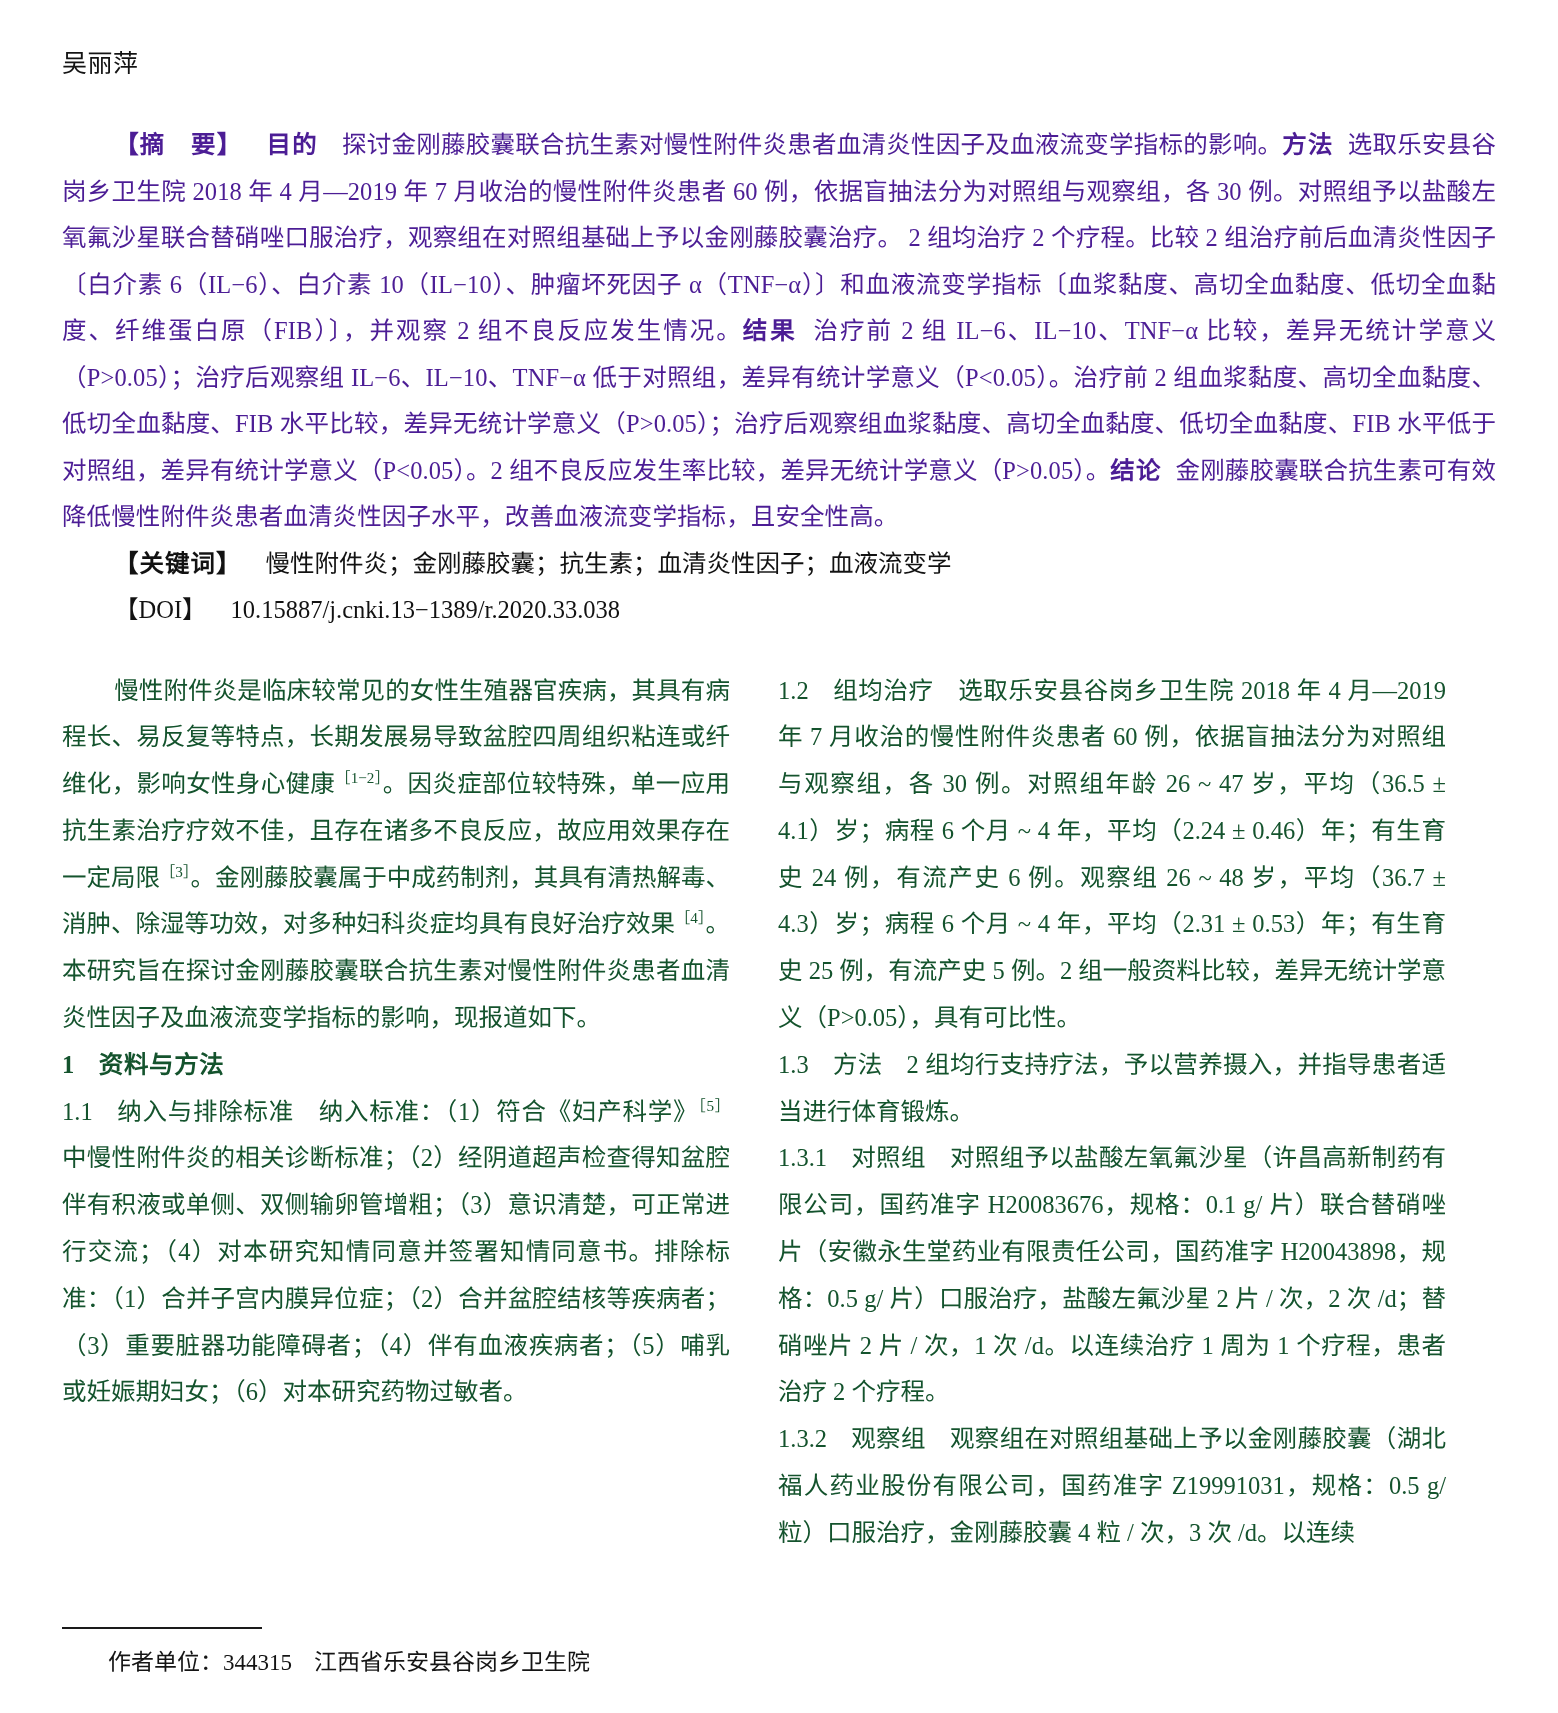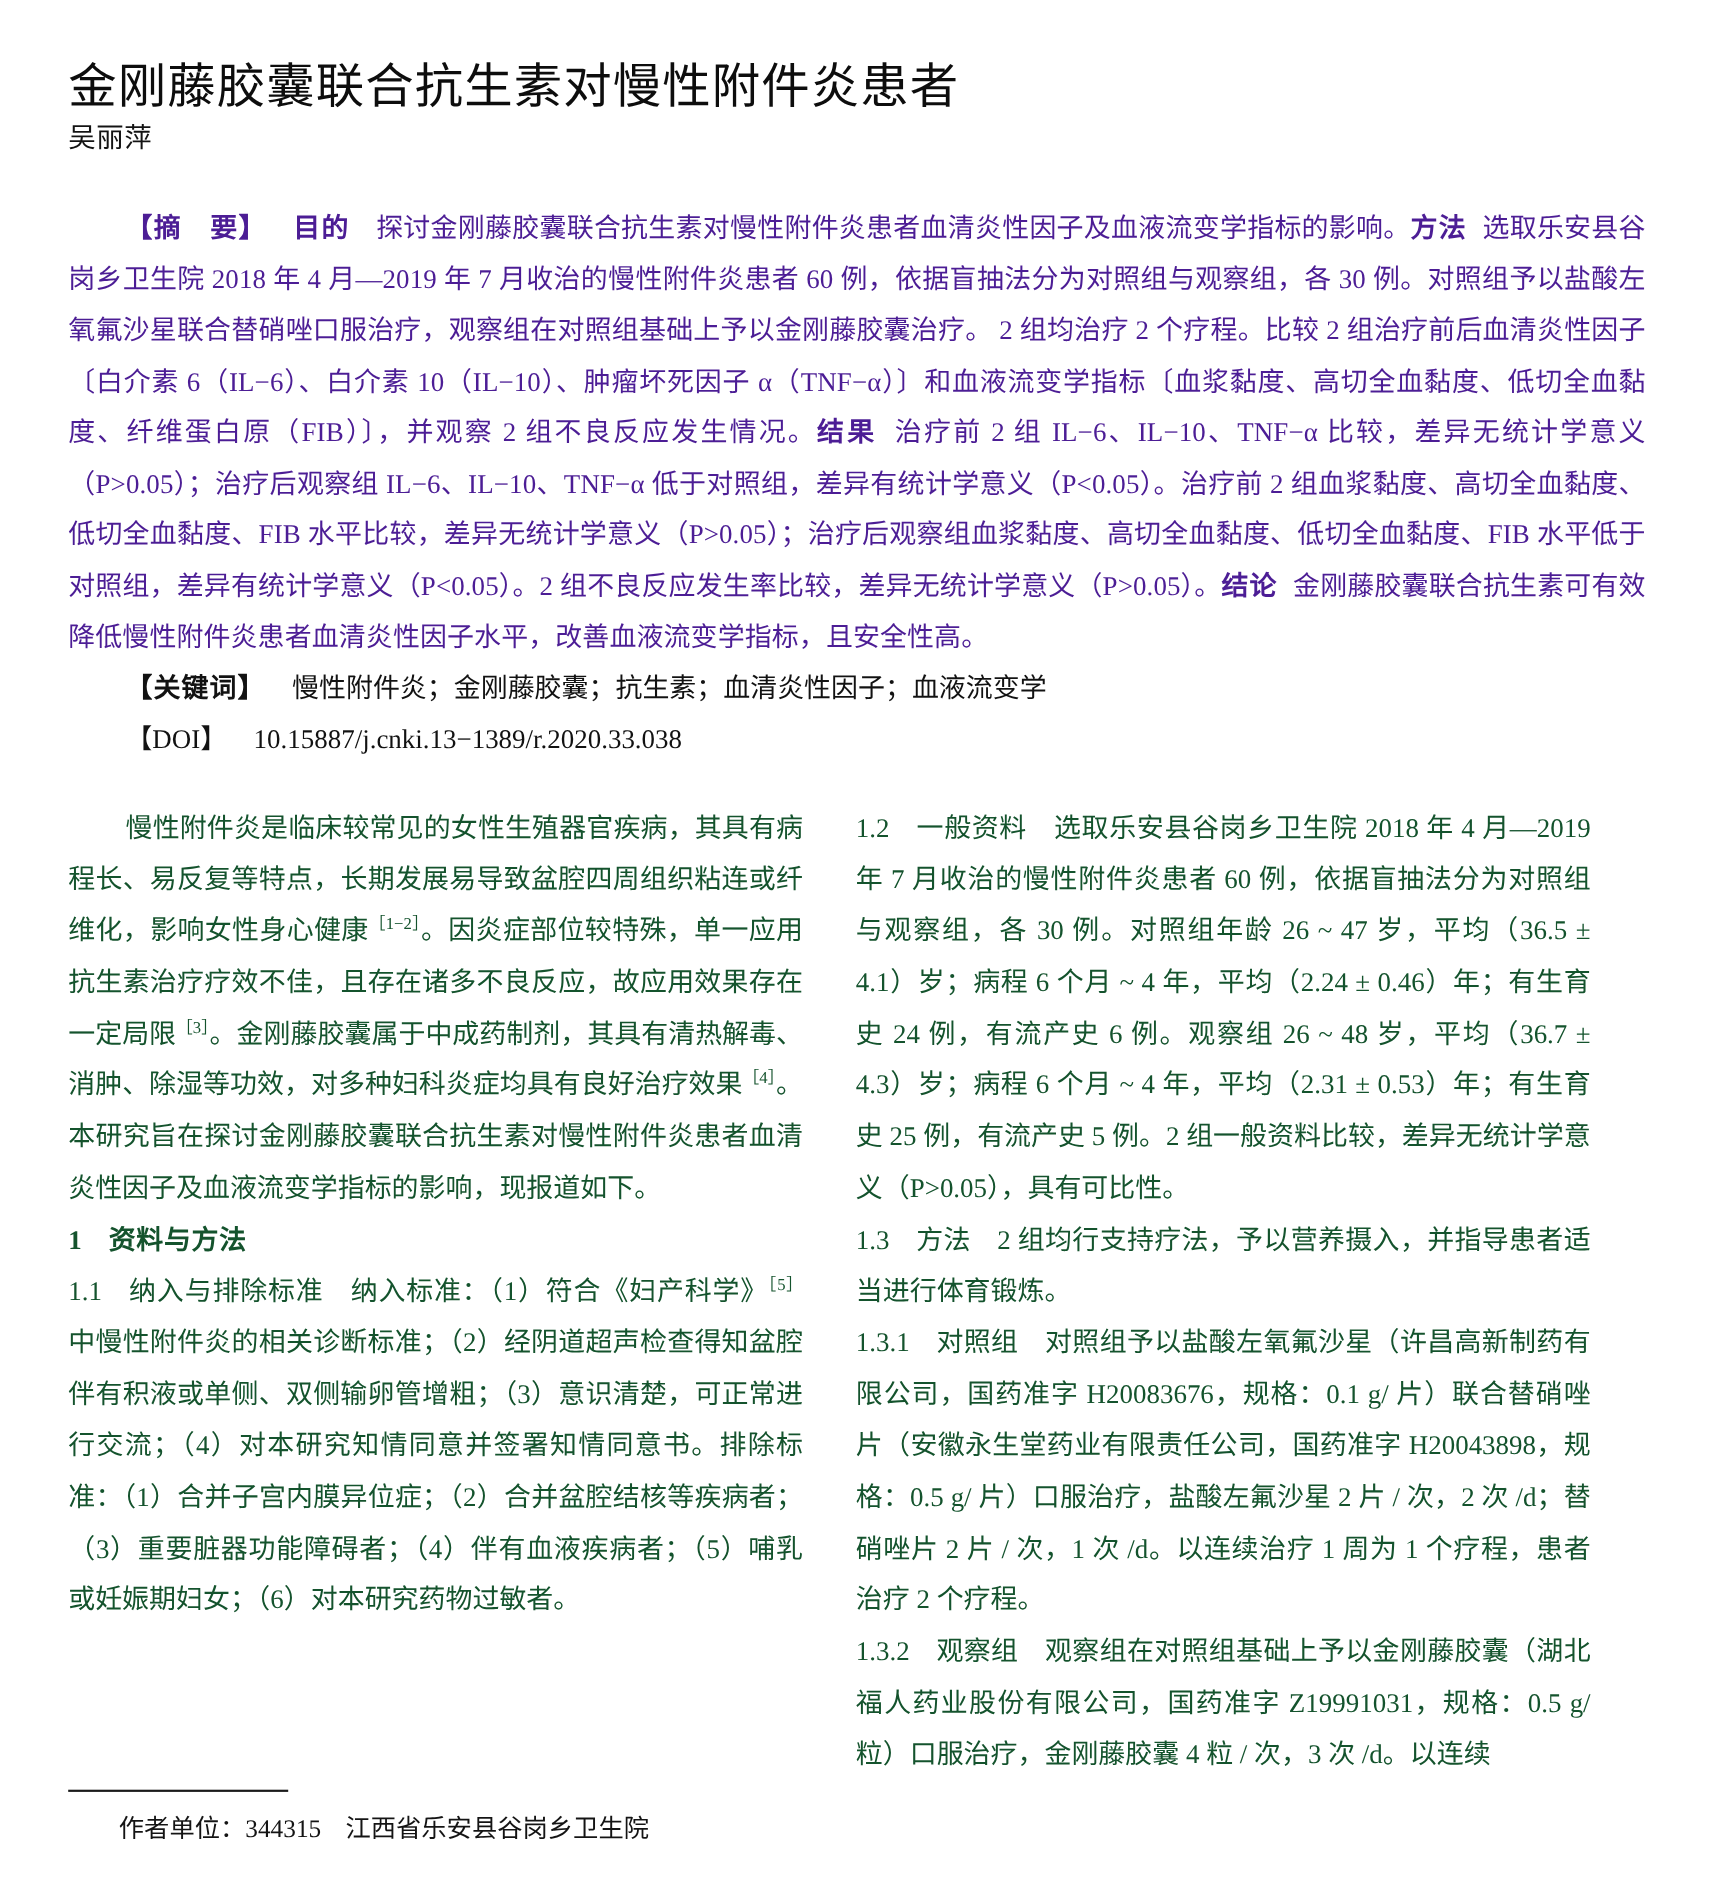--- a/index.html
+++ b/index.html
@@ -126,21 +126,20 @@
   }
   .footnote .indent { display: inline-block; width: 46px; }
   .fn-gap { display: inline-block; width: 22px; }
 </style>
 </head>
 <body>
 
 <div class="page">
 
   <div class="title-block">
-    <div class="title-line">金刚藤胶囊联合抗生素对慢性附件炎患者</div>
   </div>
 
   <div class="author">吴丽萍</div>
 
   <div class="abstract">
     <p><span class="indent"></span><span class="lbl">【摘　要】</span><span class="gap-m"></span><span class="lbl">目的</span><span class="gap-m"></span><span>探讨金刚藤胶囊联合抗生素对慢性附件炎患者血清炎性因子及血液流变学指标的影响。</span><span class="lbl">方法</span><span class="gap-s"></span><span>选取乐安县谷岗乡卫生院 2018 年 4 月—2019 年 7 月收治的慢性附件炎患者 60 例，依据盲抽法分为对照组与观察组，各 30 例。对照组予以盐酸左氧氟沙星联合替硝唑口服治疗，观察组在对照组基础上予以金刚藤胶囊治疗。 2 组均治疗 2 个疗程。比较 2 组治疗前后血清炎性因子〔白介素 6（IL−6）、白介素 10（IL−10）、肿瘤坏死因子 α（TNF−α）〕和血液流变学指标〔血浆黏度、高切全血黏度、低切全血黏度、纤维蛋白原（FIB）〕，并观察 2 组不良反应发生情况。</span><span class="lbl">结果</span><span class="gap-s"></span><span>治疗前 2 组 IL−6、IL−10、TNF−α 比较，差异无统计学意义（P&gt;0.05）；治疗后观察组 IL−6、IL−10、TNF−α 低于对照组，差异有统计学意义（P&lt;0.05）。治疗前 2 组血浆黏度、高切全血黏度、低切全血黏度、FIB 水平比较，差异无统计学意义（P&gt;0.05）；治疗后观察组血浆黏度、高切全血黏度、低切全血黏度、FIB 水平低于对照组，差异有统计学意义（P&lt;0.05）。2 组不良反应发生率比较，差异无统计学意义（P&gt;0.05）。</span><span class="lbl">结论</span><span class="gap-s"></span><span>金刚藤胶囊联合抗生素可有效降低慢性附件炎患者血清炎性因子水平，改善血液流变学指标，且安全性高。</span></p>
   </div>
 
   <div class="kw-line"><span class="indent"></span><span class="lbl">【关键词】</span><span class="gap-m"></span><span>慢性附件炎；金刚藤胶囊；抗生素；血清炎性因子；血液流变学</span></div>
 
@@ -150,21 +149,21 @@
 
     <div class="col">
       <p><span class="indent"></span><span>慢性附件炎是临床较常见的女性生殖器官疾病，其具有病程长、易反复等特点，长期发展易导致盆腔四周组织粘连或纤维化，影响女性身心健康</span><sup>［1−2］</sup><span>。因炎症部位较特殊，单一应用抗生素治疗疗效不佳，且存在诸多不良反应，故应用效果存在一定局限</span><sup>［3］</sup><span>。金刚藤胶囊属于中成药制剂，其具有清热解毒、消肿、除湿等功效，对多种妇科炎症均具有良好治疗效果</span><sup>［4］</sup><span>。本研究旨在探讨金刚藤胶囊联合抗生素对慢性附件炎患者血清炎性因子及血液流变学指标的影响，现报道如下。</span></p>
 
       <p><span class="sec-head">1</span><span class="gap-m"></span><span class="sec-head">资料与方法</span></p>
 
       <p><span>1.1</span><span class="gap-m"></span><span>纳入与排除标准</span><span class="gap-m"></span><span>纳入标准：（1）符合《妇产科学》</span><sup>［5］</sup><span>中慢性附件炎的相关诊断标准；（2）经阴道超声检查得知盆腔伴有积液或单侧、双侧输卵管增粗；（3）意识清楚，可正常进行交流；（4）对本研究知情同意并签署知情同意书。排除标准：（1）合并子宫内膜异位症；（2）合并盆腔结核等疾病者；（3）重要脏器功能障碍者；（4）伴有血液疾病者；（5）哺乳或妊娠期妇女；（6）对本研究药物过敏者。</span></p>
     </div>
 
     <div class="col">
-      <p><span>1.2</span><span class="gap-m"></span><span>一般资料</span><span class="gap-m"></span><span>选取乐安县谷岗乡卫生院 2018 年 4 月—2019 年 7 月收治的慢性附件炎患者 60 例，依据盲抽法分为对照组与观察组，各 30 例。对照组年龄 26 ~ 47 岁，平均（36.5 ± 4.1）岁；病程 6 个月 ~ 4 年，平均（2.24 ± 0.46）年；有生育史 24 例，有流产史 6 例。观察组 26 ~ 48 岁，平均（36.7 ± 4.3）岁；病程 6 个月 ~ 4 年，平均（2.31 ± 0.53）年；有生育史 25 例，有流产史 5 例。2 组一般资料比较，差异无统计学意义（P&gt;0.05），具有可比性。</span></p>
+      <p><span>1.2</span><span class="gap-m"></span><span>组均治疗</span><span class="gap-m"></span><span>选取乐安县谷岗乡卫生院 2018 年 4 月—2019 年 7 月收治的慢性附件炎患者 60 例，依据盲抽法分为对照组与观察组，各 30 例。对照组年龄 26 ~ 47 岁，平均（36.5 ± 4.1）岁；病程 6 个月 ~ 4 年，平均（2.24 ± 0.46）年；有生育史 24 例，有流产史 6 例。观察组 26 ~ 48 岁，平均（36.7 ± 4.3）岁；病程 6 个月 ~ 4 年，平均（2.31 ± 0.53）年；有生育史 25 例，有流产史 5 例。2 组一般资料比较，差异无统计学意义（P&gt;0.05），具有可比性。</span></p>
 
       <p><span>1.3</span><span class="gap-m"></span><span>方法</span><span class="gap-m"></span><span>2 组均行支持疗法，予以营养摄入，并指导患者适当进行体育锻炼。</span></p>
 
       <p><span>1.3.1</span><span class="gap-m"></span><span>对照组</span><span class="gap-m"></span><span>对照组予以盐酸左氧氟沙星（许昌高新制药有限公司，国药准字 H20083676，规格：0.1 g/ 片）联合替硝唑片（安徽永生堂药业有限责任公司，国药准字 H20043898，规格：0.5 g/ 片）口服治疗，盐酸左氟沙星 2 片 / 次，2 次 /d；替硝唑片 2 片 / 次，1 次 /d。以连续治疗 1 周为 1 个疗程，患者治疗 2 个疗程。</span></p>
 
       <p><span>1.3.2</span><span class="gap-m"></span><span>观察组</span><span class="gap-m"></span><span>观察组在对照组基础上予以金刚藤胶囊（湖北福人药业股份有限公司，国药准字 Z19991031，规格：0.5 g/ 粒）口服治疗，金刚藤胶囊 4 粒 / 次，3 次 /d。以连续</span></p>
     </div>
   </div>
 
   <div class="footnote-wrap">

